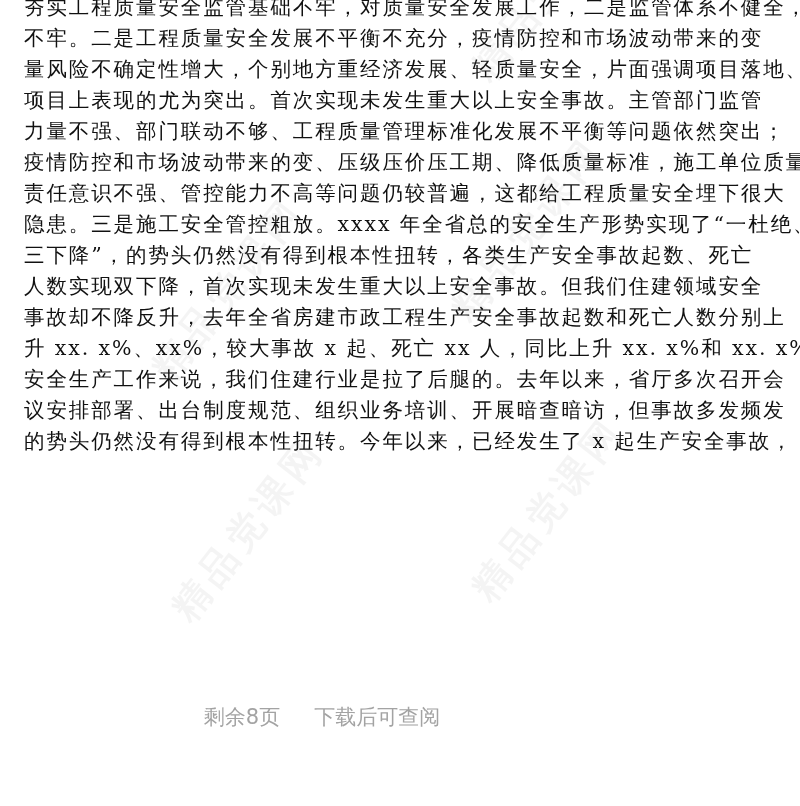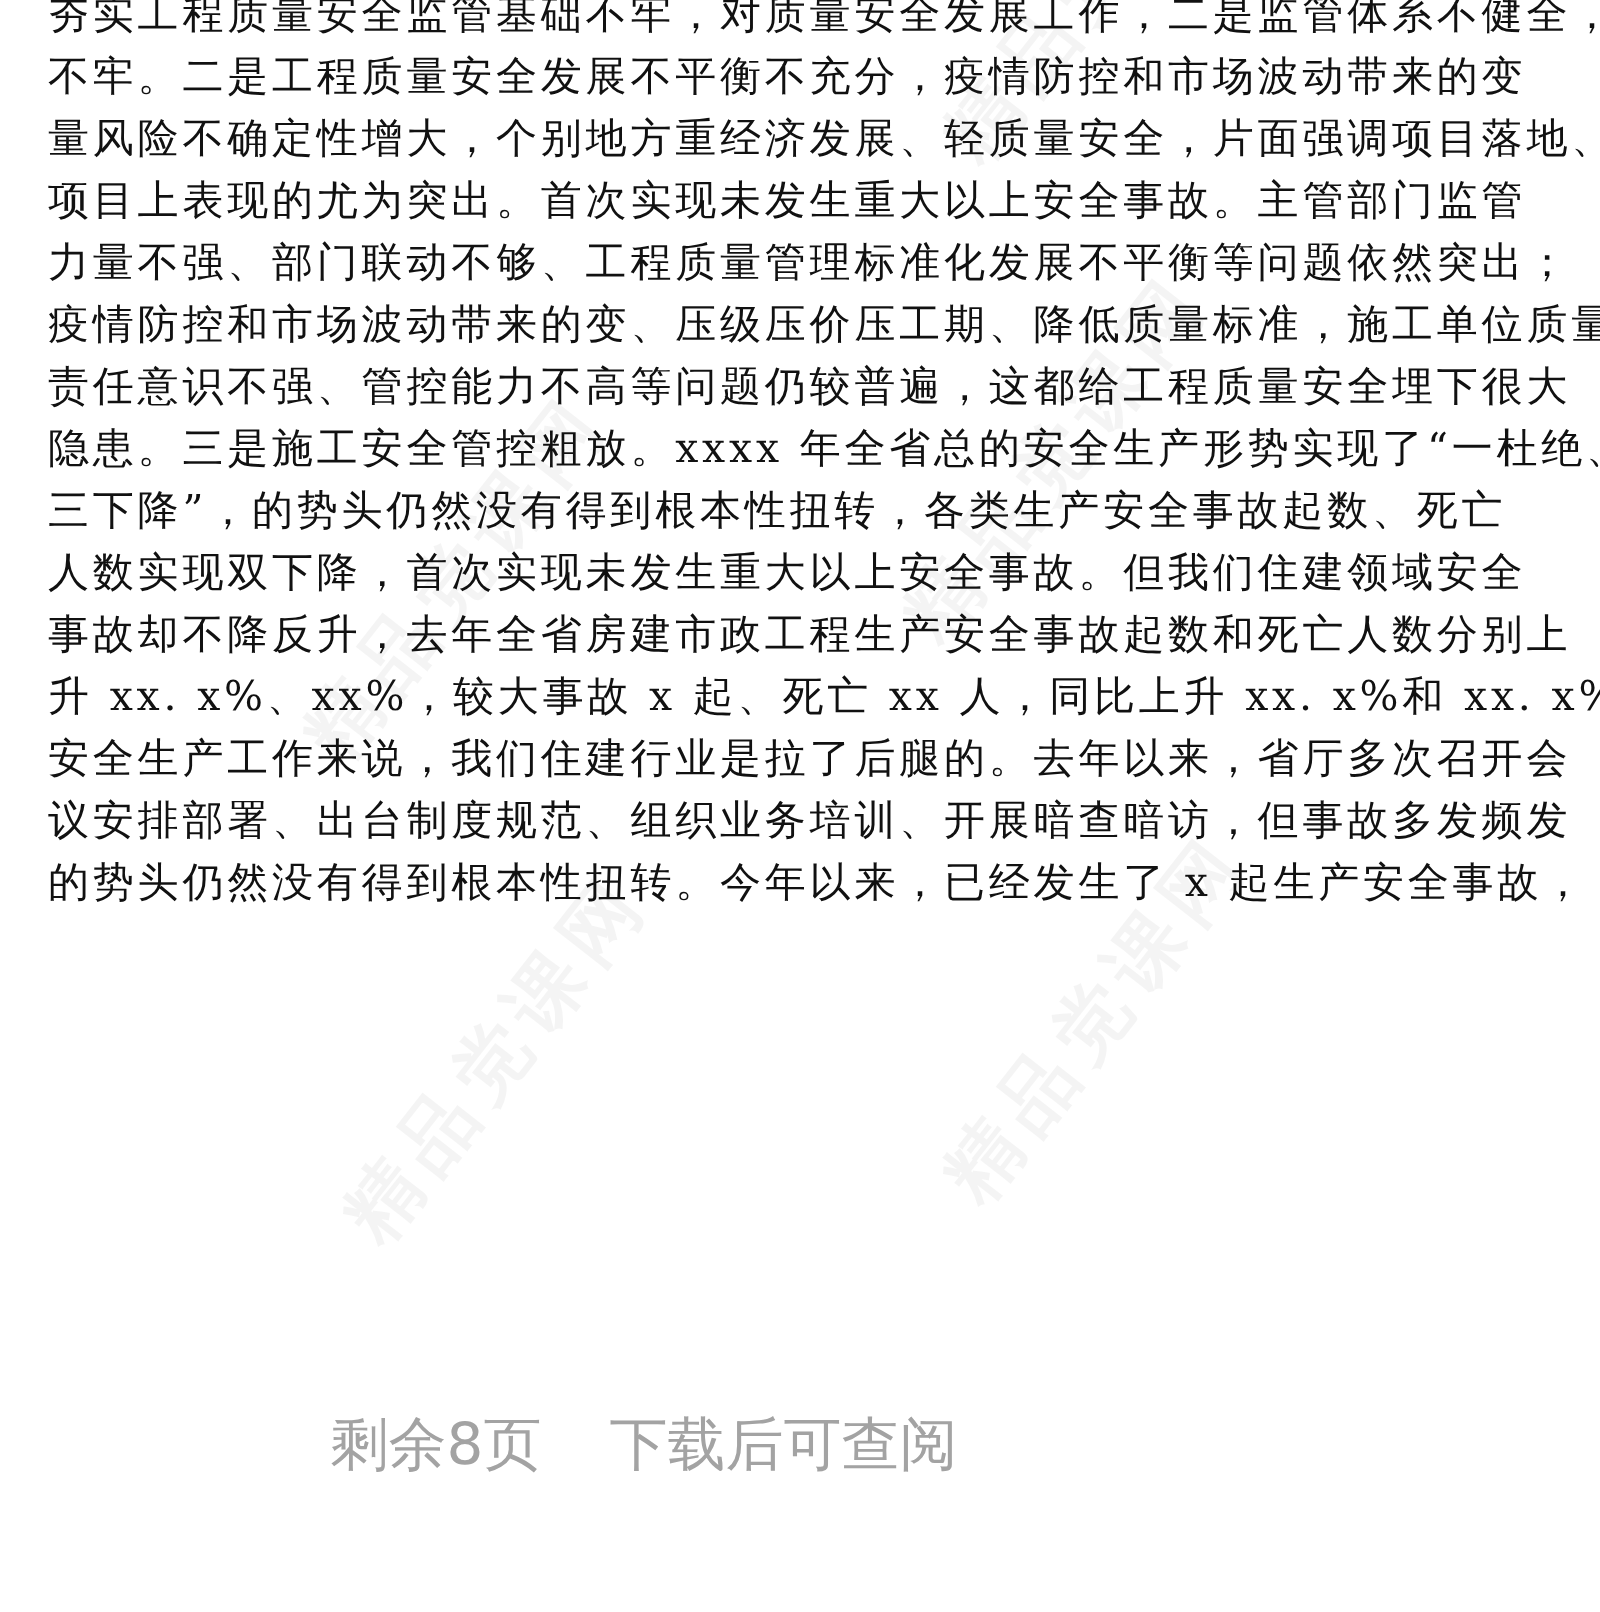--- a/index.html
+++ b/index.html
@@ -54,21 +54,21 @@
       pointer-events: none;
       user-select: none;
     }
     .more-pages {
       position: absolute;
       left: 0;
       top: 703px;
       width: 644px;
       text-align: center;
       font-family: "DejaVu Sans", "Liberation Sans", sans-serif;
-      font-size: 29px;
+      font-size: 21px;
       color: #a3a3a3;
       letter-spacing: 0px;
     }
     .more-pages span {
       display: inline-block;
     }
     .more-pages .gap {
       width: 34px;
     }
   </style>

